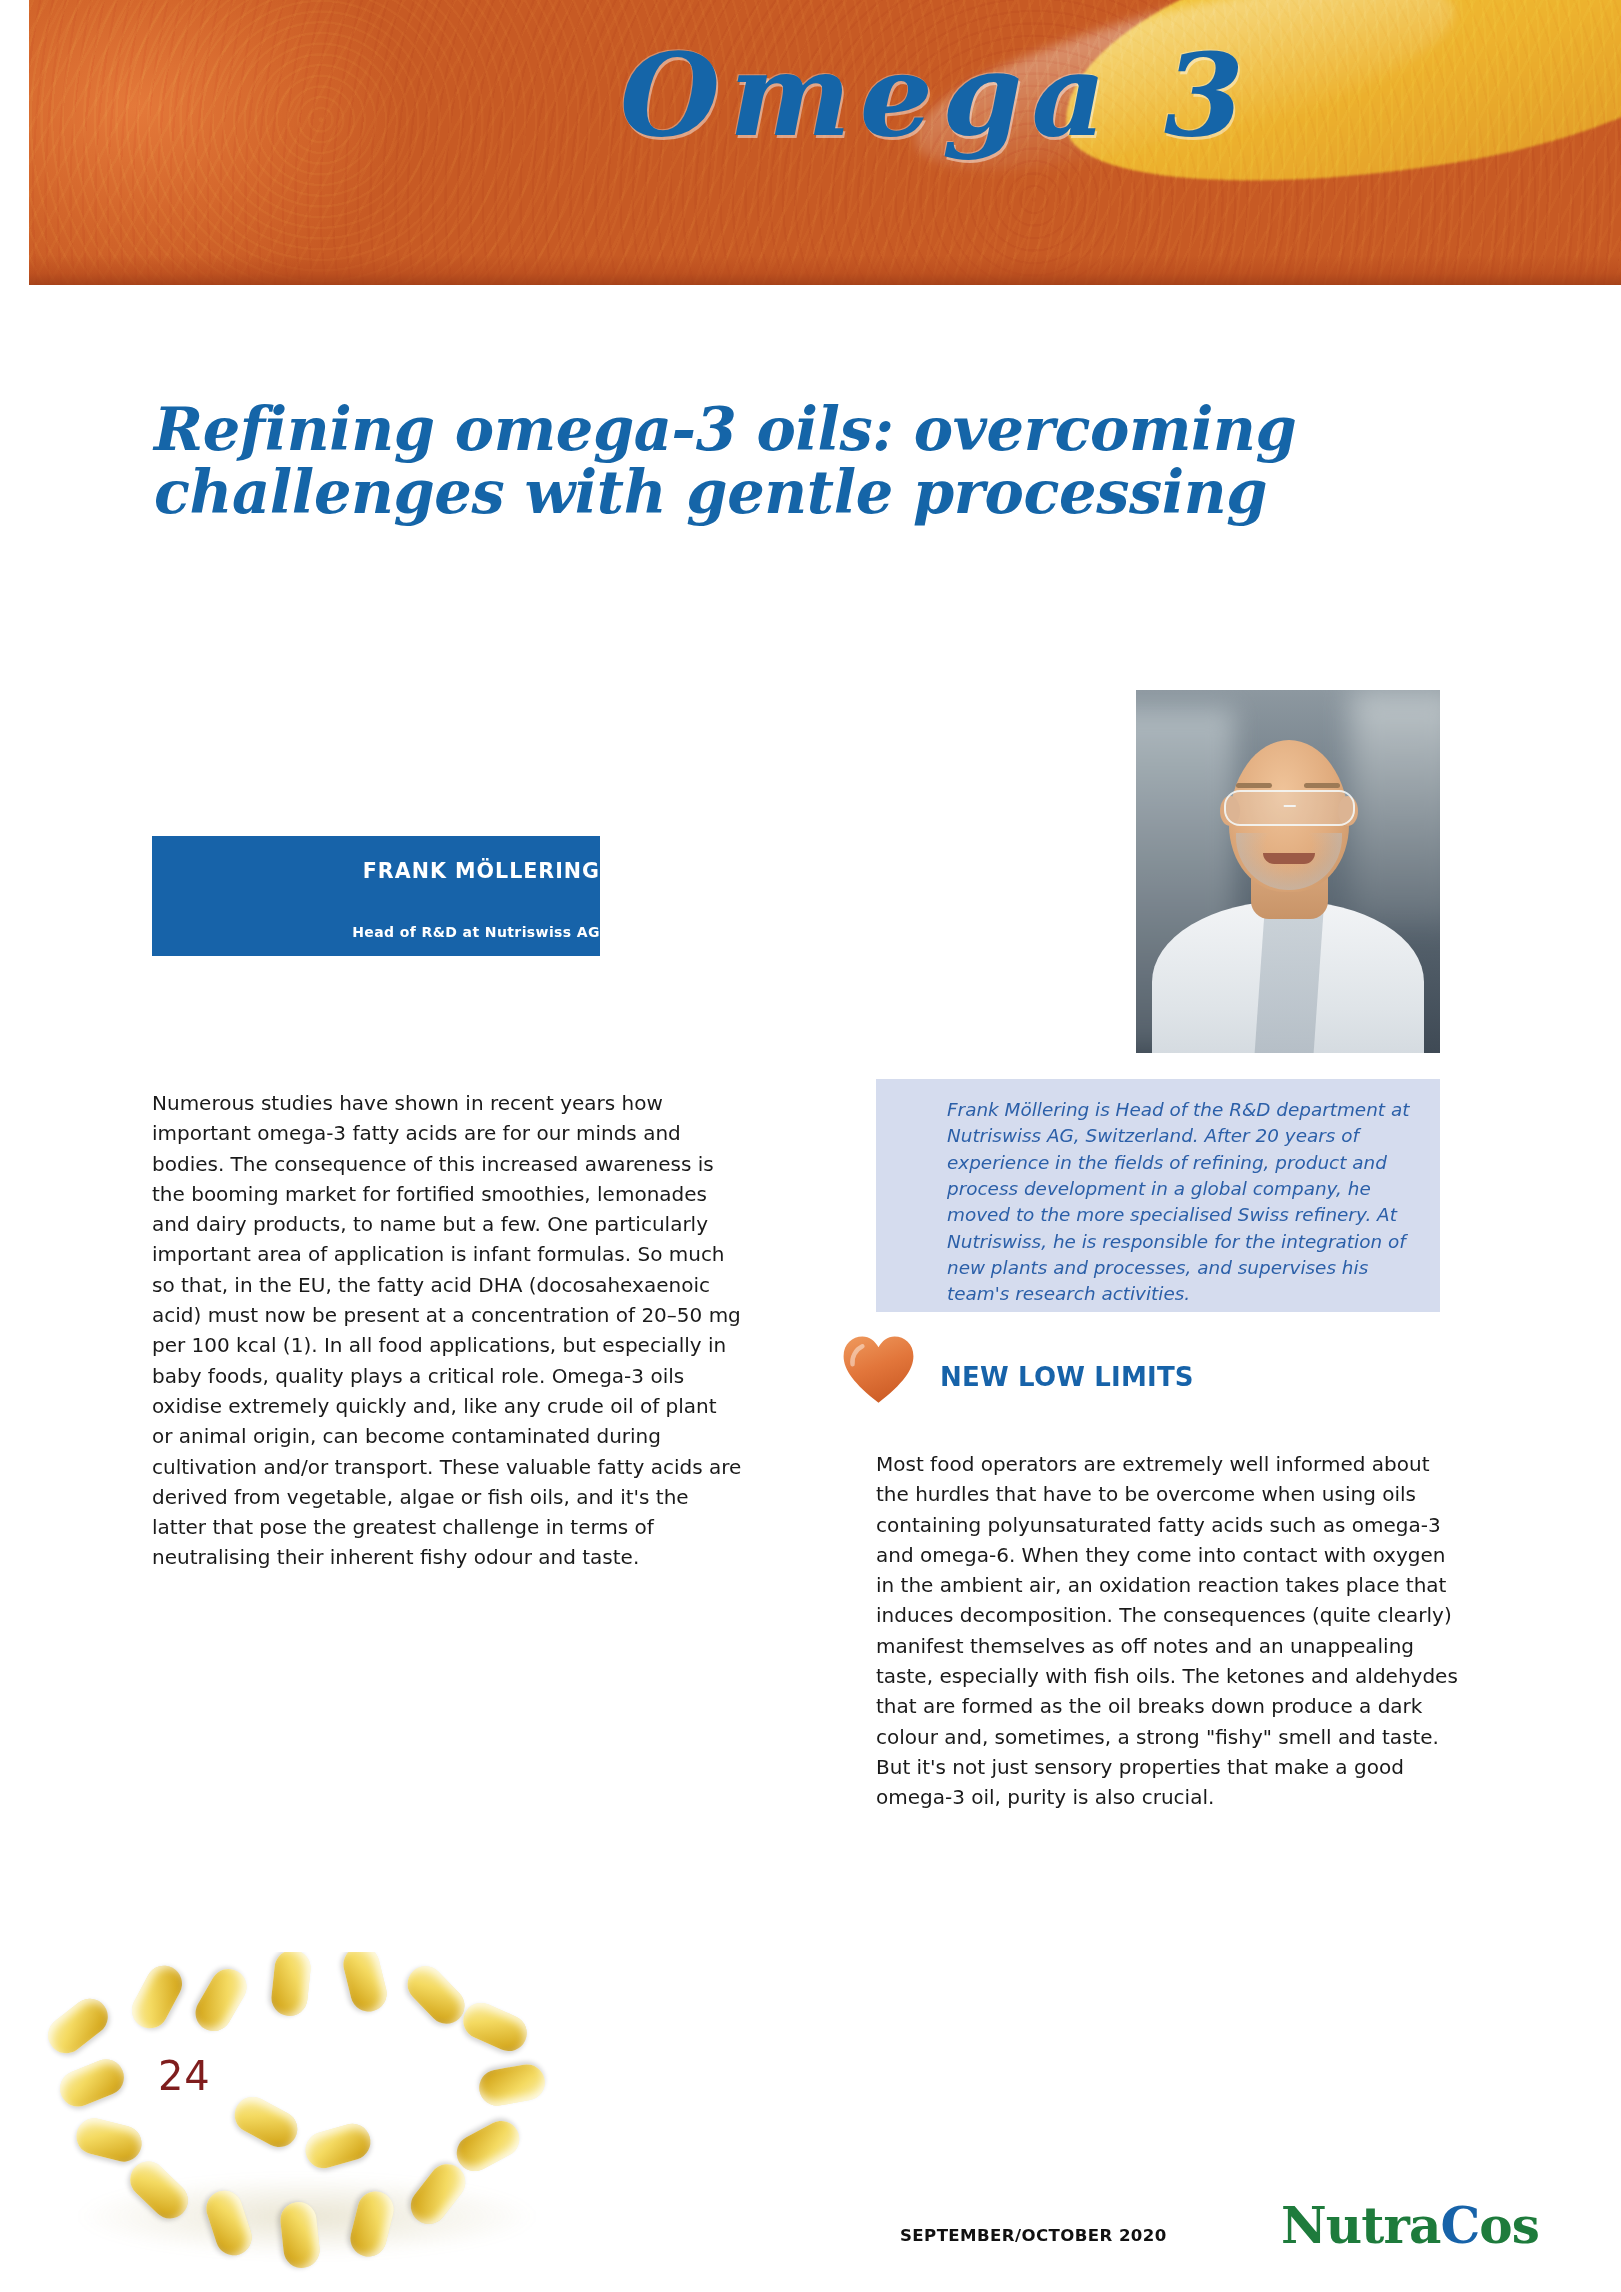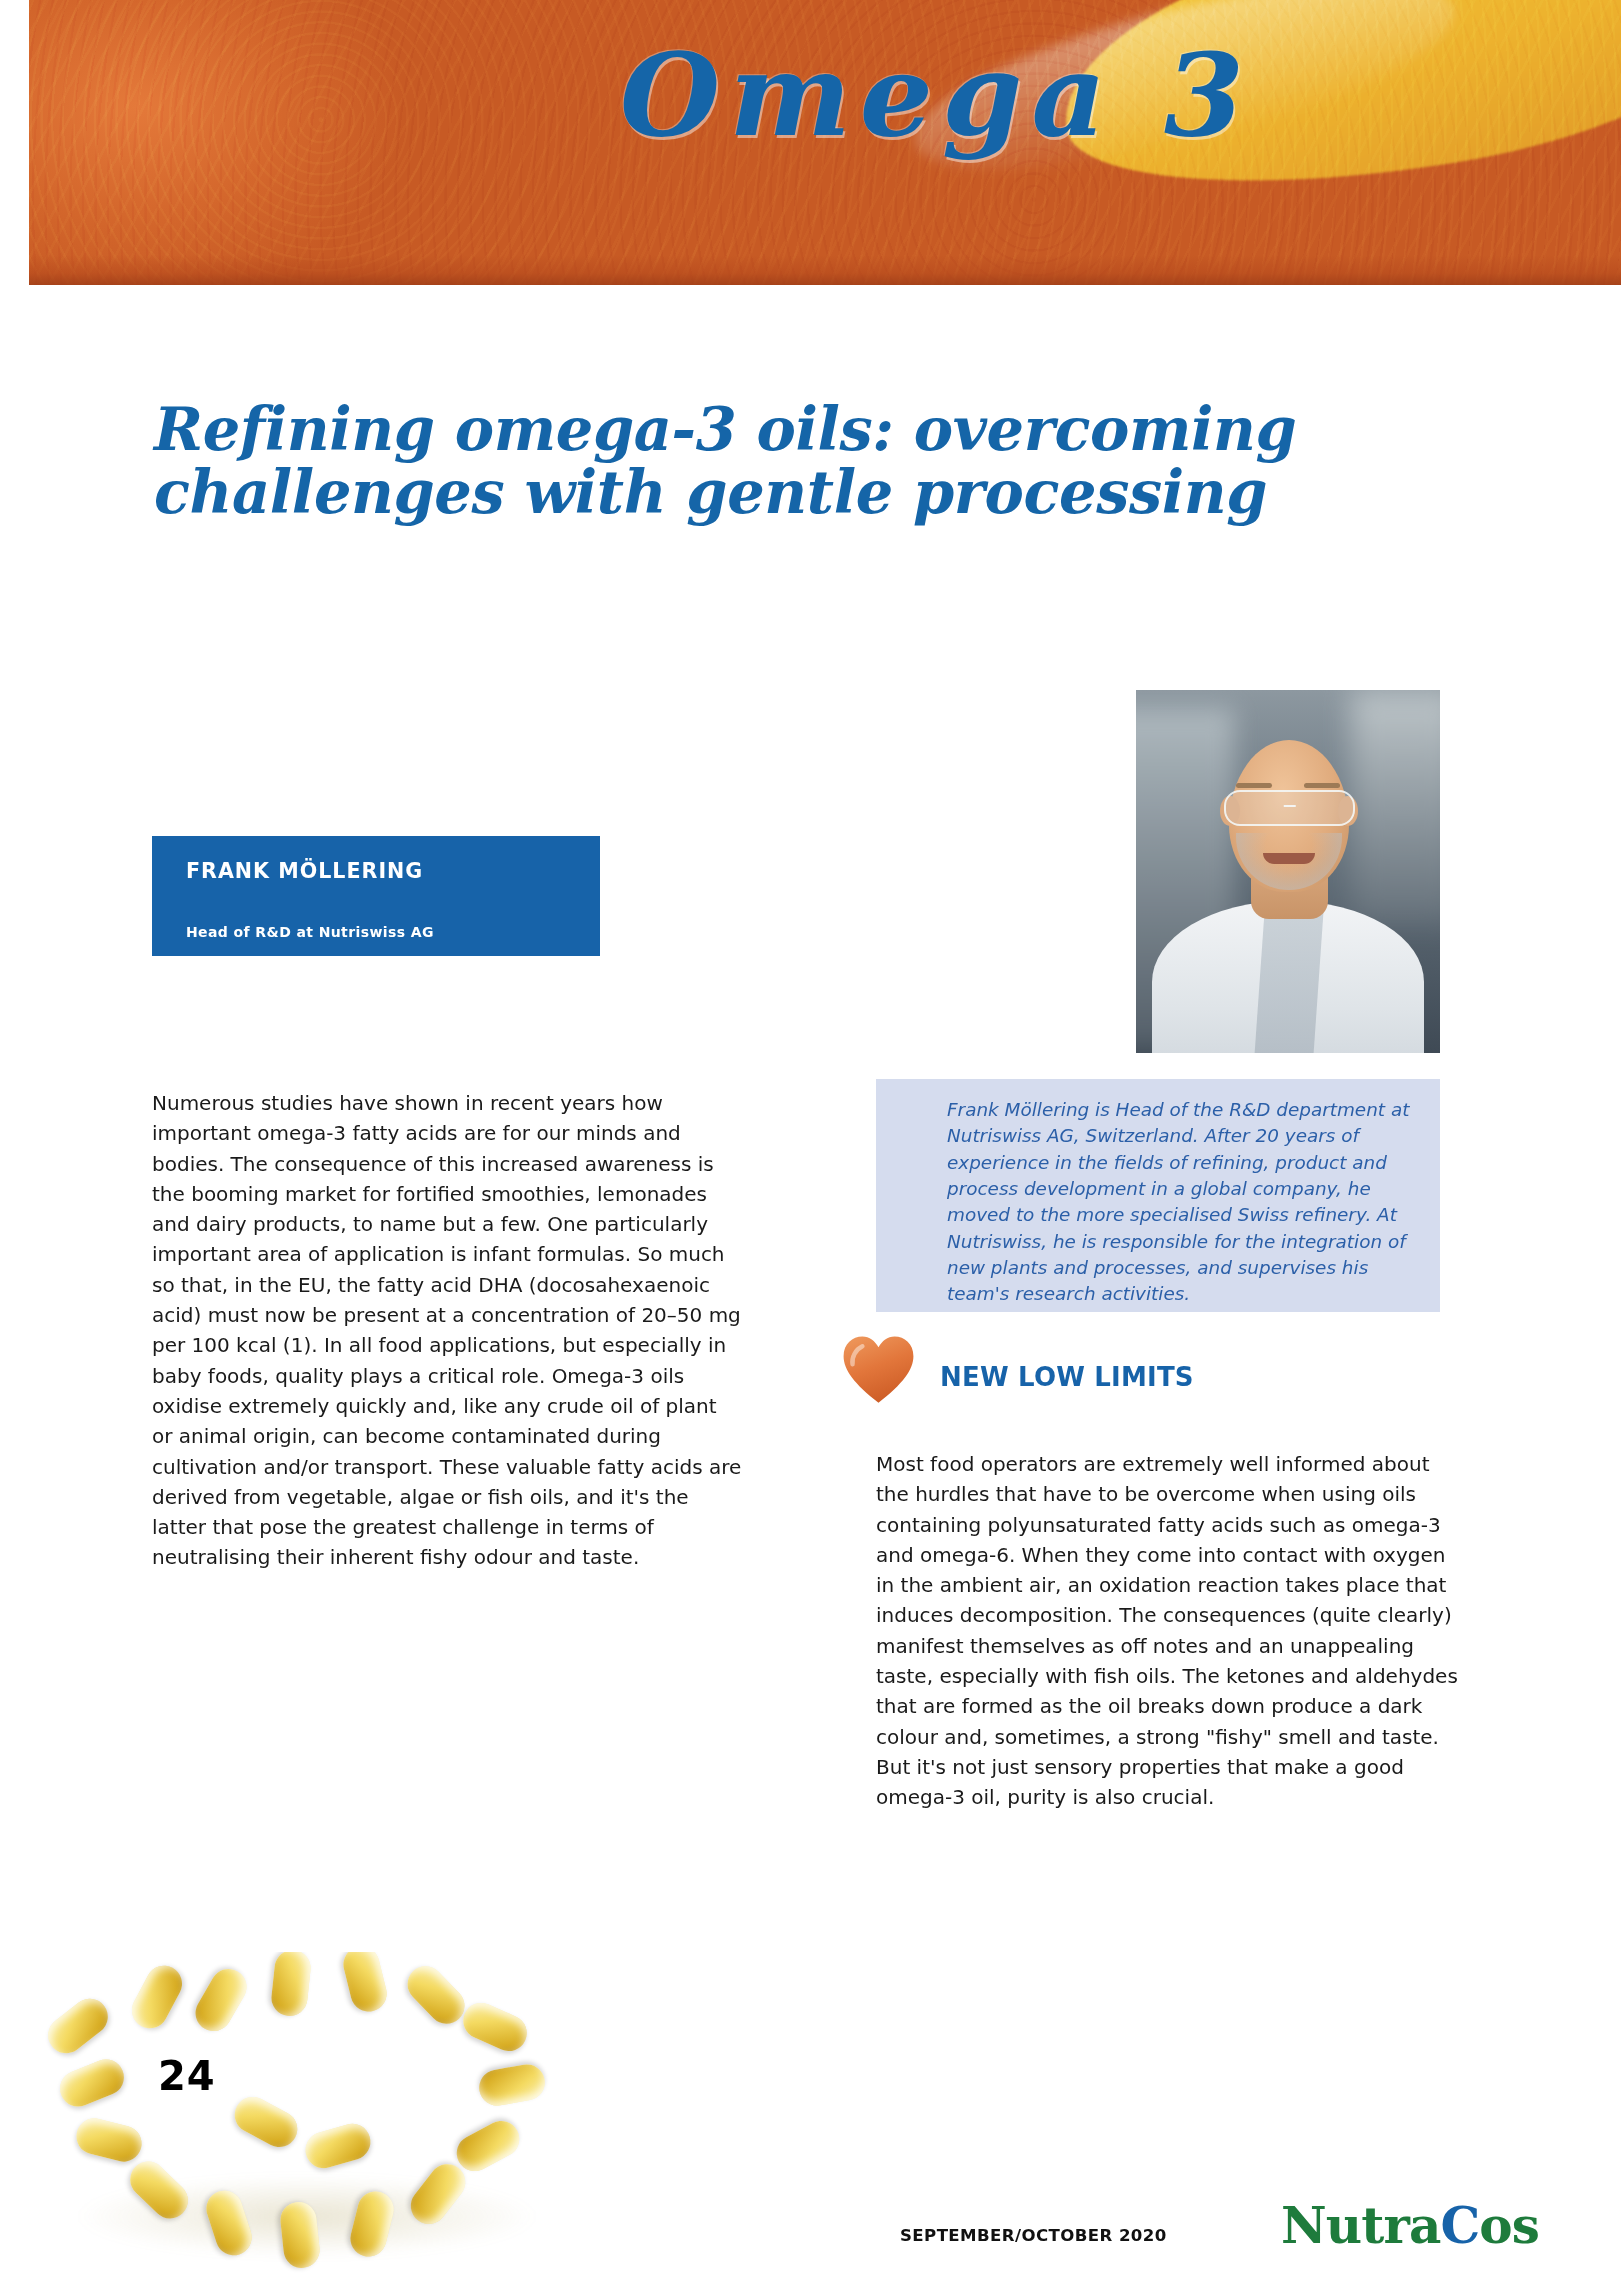--- a/index.html
+++ b/index.html
@@ -91,20 +91,21 @@
   }
 
   
   .author-box {
     position: absolute;
     left: 152px; top: 836px;
     width: 448px; height: 120px;
     background: #1763a9;
     padding: 23px 0 0 34px;
     color: #ffffff;
+    text-align: right;
   }
   .author-name {
     font-size: 20.6px;
     font-weight: 700;
     letter-spacing: 1px;
   }
   .author-role {
     margin-top: 41px;
     font-size: 14px;
     font-weight: 700;
@@ -249,22 +250,22 @@
     position:absolute; left:54px; top:224px; width:466px; height:81px;
     background: radial-gradient(ellipse at 50% 50%, rgba(160,140,60,0.22), rgba(255,255,255,0) 70%);
     filter: blur(5.4px);
   }
 
   
   .page-number {
     position: absolute;
     left: 158px; top: 2053px;
     font-size: 40px;
-    font-weight: 700;
-    color: #000000;
+    font-weight: 400;
+    color: #7f1d1d;
     letter-spacing: 0.9px;
   }
 
   
   .footer-date {
     position: absolute;
     left: 900px; top: 2226px;
     font-size: 16.6px;
     font-weight: 700;
     color: #111111;

